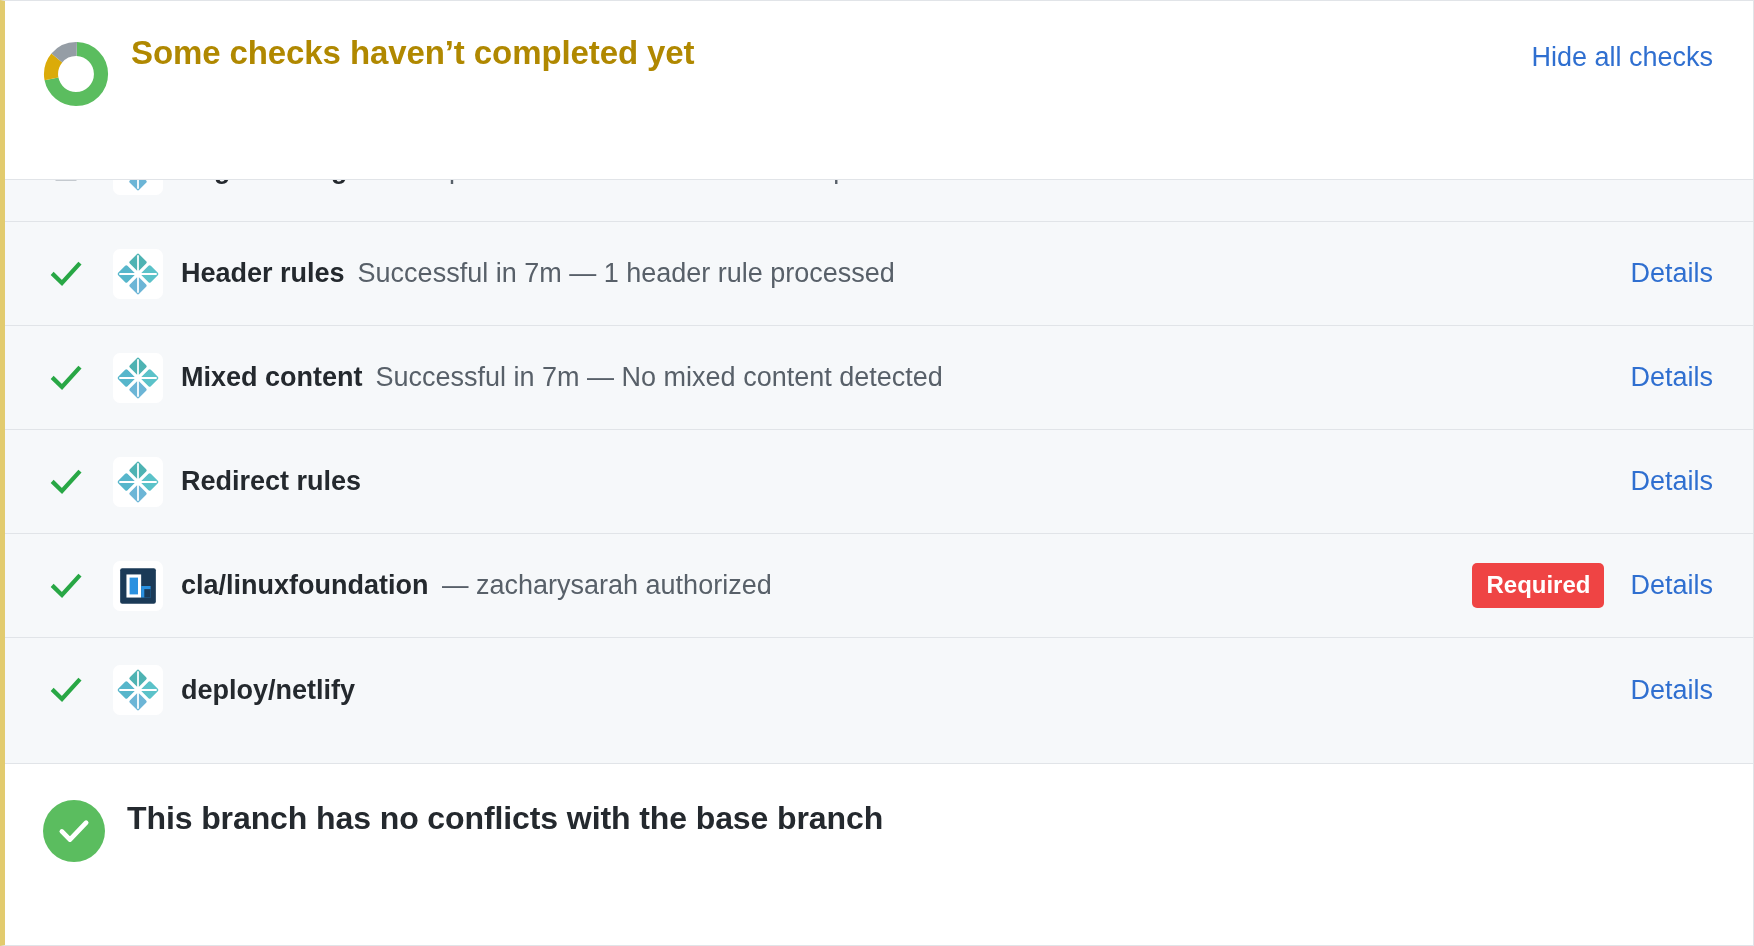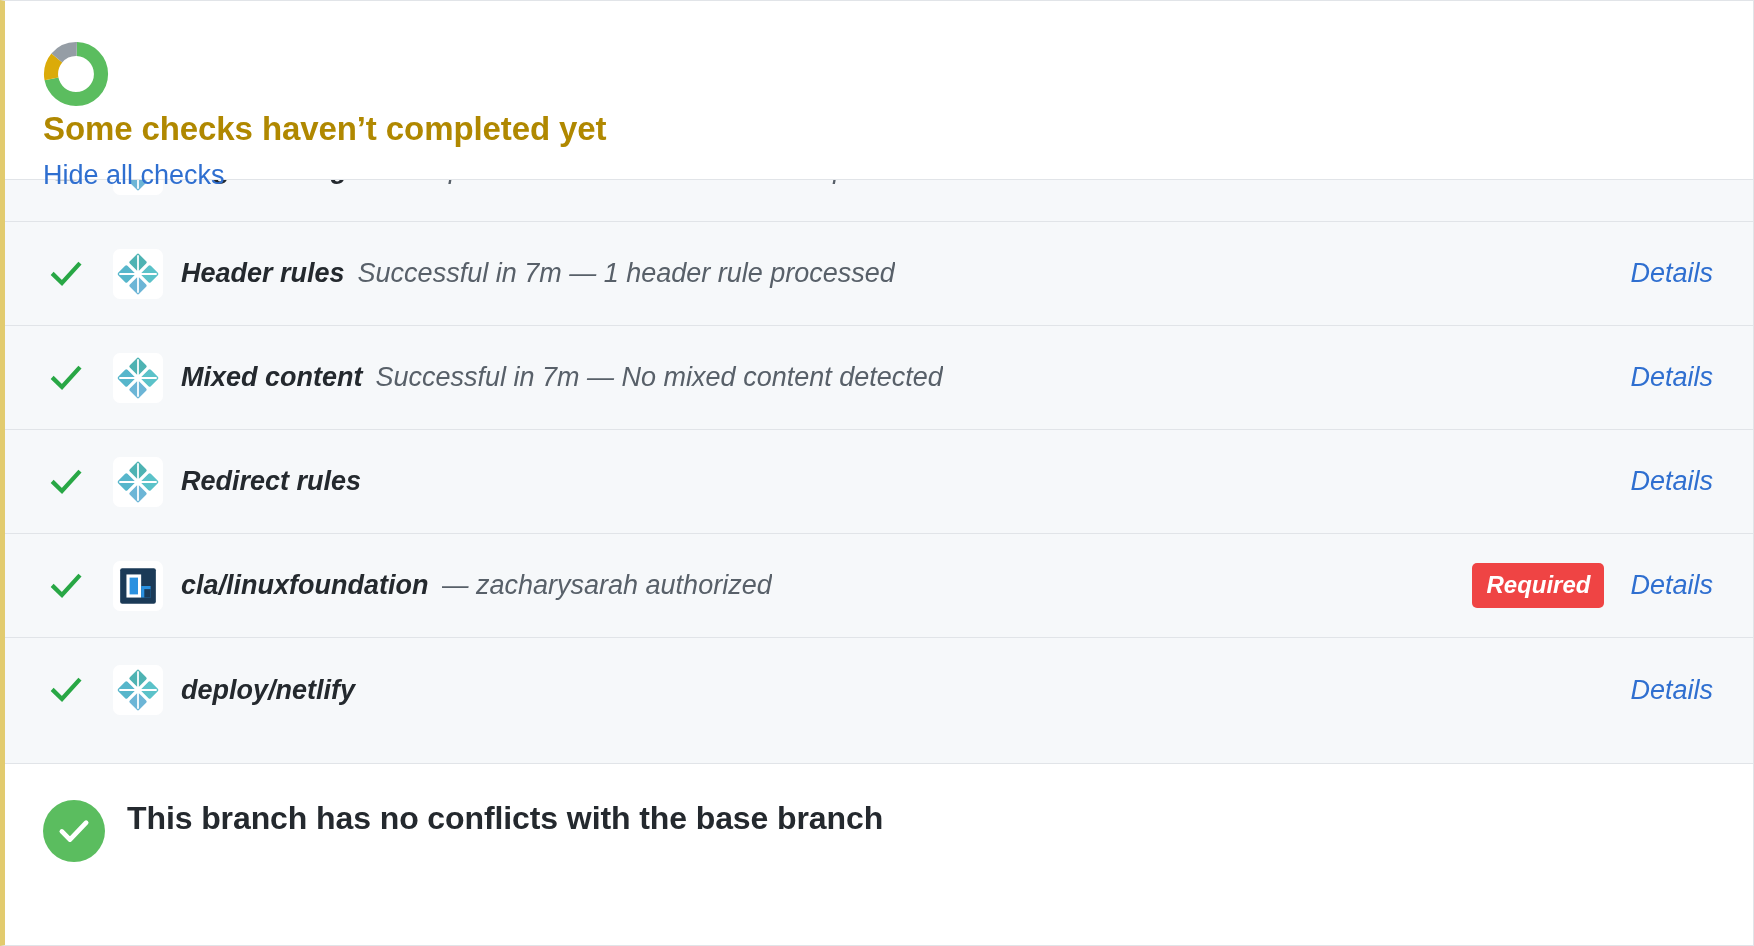--- a/index.html
+++ b/index.html
@@ -29,21 +29,20 @@
 
   
   .checks-header {
     position: relative;
     height: 178px;
     background: #ffffff;
     padding: 30px 40px 0 38px;
     display: flex;
     align-items: flex-start;
     z-index: 5;
-    flex-direction: column;
   }
   .donut-wrap {
     flex: 0 0 auto;
     width: 66px;
     height: 66px;
     margin-top: 10px;
     margin-right: 22px;
   }
   .header-text { flex: 1 1 auto; min-width: 0; padding-top: 2px; }
 
@@ -80,21 +79,20 @@
     position: relative;
     background: #f6f8fa;
     border-top: 1px solid #e1e4e8;
     height: 584px;
     overflow: hidden;
   }
   
   .checks-list-inner {
     position: relative;
     margin-top: -62px;
-    font-style: italic;
   }
 
   .check-row {
     position: relative;
     display: flex;
     align-items: center;
     height: 104px;
     padding: 0 40px 0 38px;
     background: #f6f8fa;
     border-bottom: 1px solid #e1e4e8;

